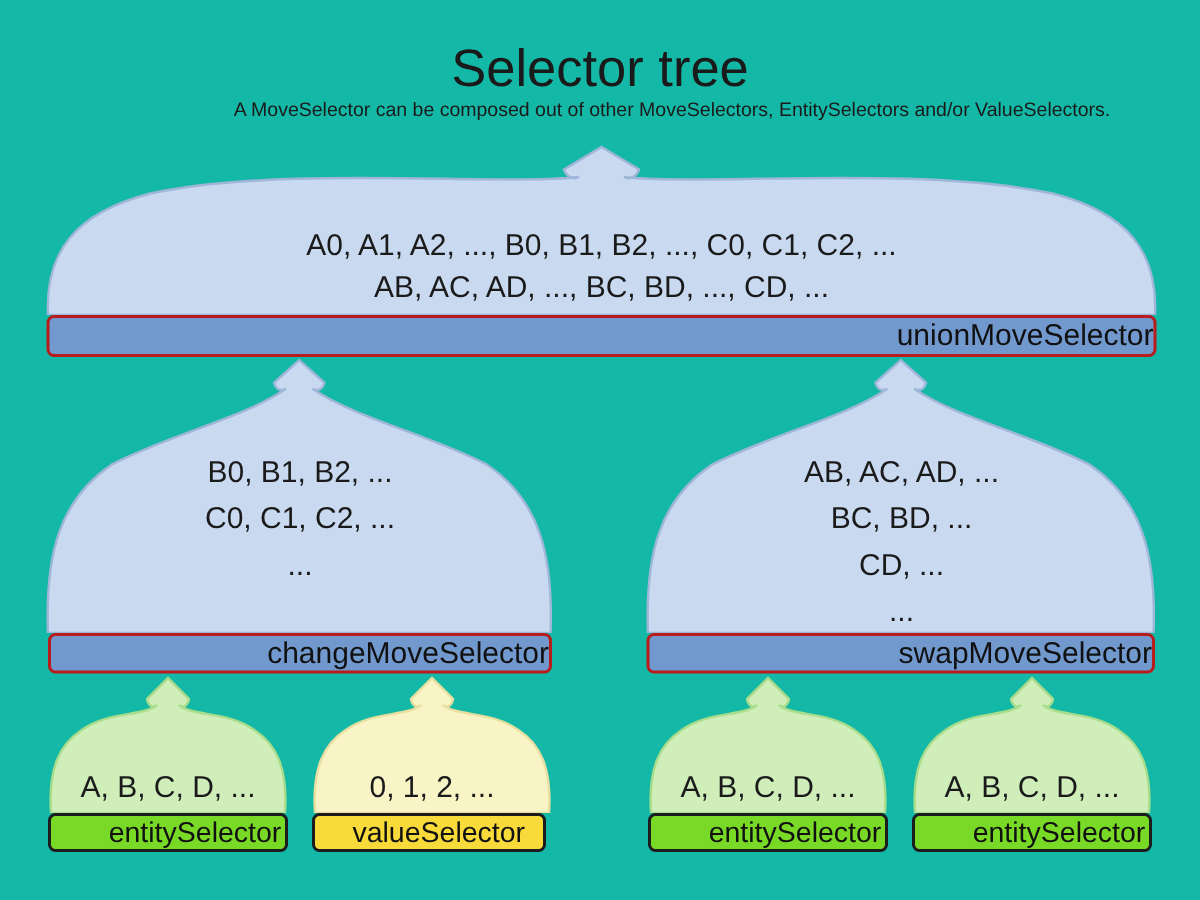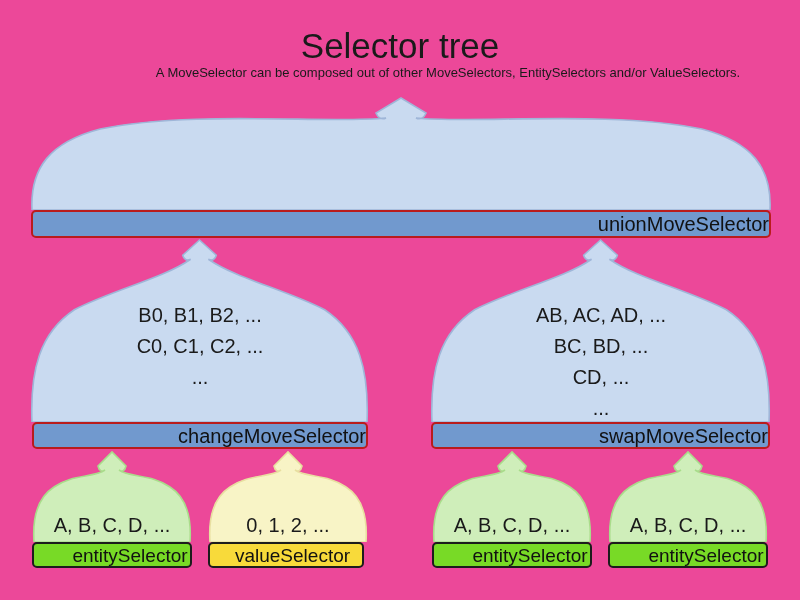--- a/index.html
+++ b/index.html
@@ -1,18 +1,18 @@
 <!DOCTYPE html>
 <html><head>
 <meta charset="utf-8">
 <style>
   html,body { margin:0; padding:0; background:#fff; }
   #stage {
     position:relative; width:800px; height:600px; overflow:hidden;
-    background:#ec4899; font-family:"Liberation Sans", sans-serif; color:#1a1a1a;
+    background:#14b8a6; font-family:"Liberation Sans", sans-serif; color:#1a1a1a;
   }
   .abs { position:absolute; }
   #page-title { width:800px; top:26px; left:0; text-align:center; font-size:35px; }
   #page-subtitle { width:800px; top:65px; left:0; text-align:center; font-size:13px;padding-left:48px; }
 
   .node { position:absolute; }
   .node svg { position:absolute; left:0; top:0; display:block; }
   .node svg path { vector-effect:non-scaling-stroke; stroke-width:1.6px; }
   path.blue   { stroke:#9fb6d8; }
   path.green  { stroke:#a9dc8b; }
@@ -40,20 +40,24 @@
   <div id="page-title" class="abs">Selector tree</div>
   <div id="page-subtitle" class="abs">A MoveSelector can be composed out of other MoveSelectors, EntitySelectors and/or ValueSelectors.</div>
 
   <div class="node" style="left:30px; top:96px; width:742px; height:143px;">
     <svg width="742" height="114" viewBox="0 0 740 114" preserveAspectRatio="none">
       <path class="blue" d="M 2,114 C 0,72 20,46 70,33 C 160,14 300,28 355,22
                C 351,24 347,22 345,17 L 370,2 L 395,17
                C 393,22 389,24 385,22 C 440,28 580,14 670,33
                C 720,46 740,72 738,114 Z" fill="#c9daf0"></path>
     </svg>
+    <div class="flow-lines two" style="top:54px;">
+      <div>A0, A1, A2, ..., B0, B1, B2, ..., C0, C1, C2, ...</div>
+      <div>AB, AC, AD, ..., BC, BD, ..., CD, ...</div>
+    </div>
     <div class="bar blue" style="left:1px; top:114px; width:740px; height:28px; line-height:25px;">unionMoveSelector</div>
   </div>
 
   <div class="node" style="left:30px; top:238px; width:340px; height:211px;">
     <svg width="340" height="184" viewBox="0 0 345 182" preserveAspectRatio="none">
       <path class="blue" d="M 2,182 C 0,130 10,94 45,71 C 85,51 135,40 163,21
                C 159,23 156,21 155,17 L 172,2 L 189,17
                C 188,21 185,23 181,21 C 209,40 259,51 299,71
                C 334,94 344,130 342,182 Z" fill="#c9daf0"></path>
     </svg>

